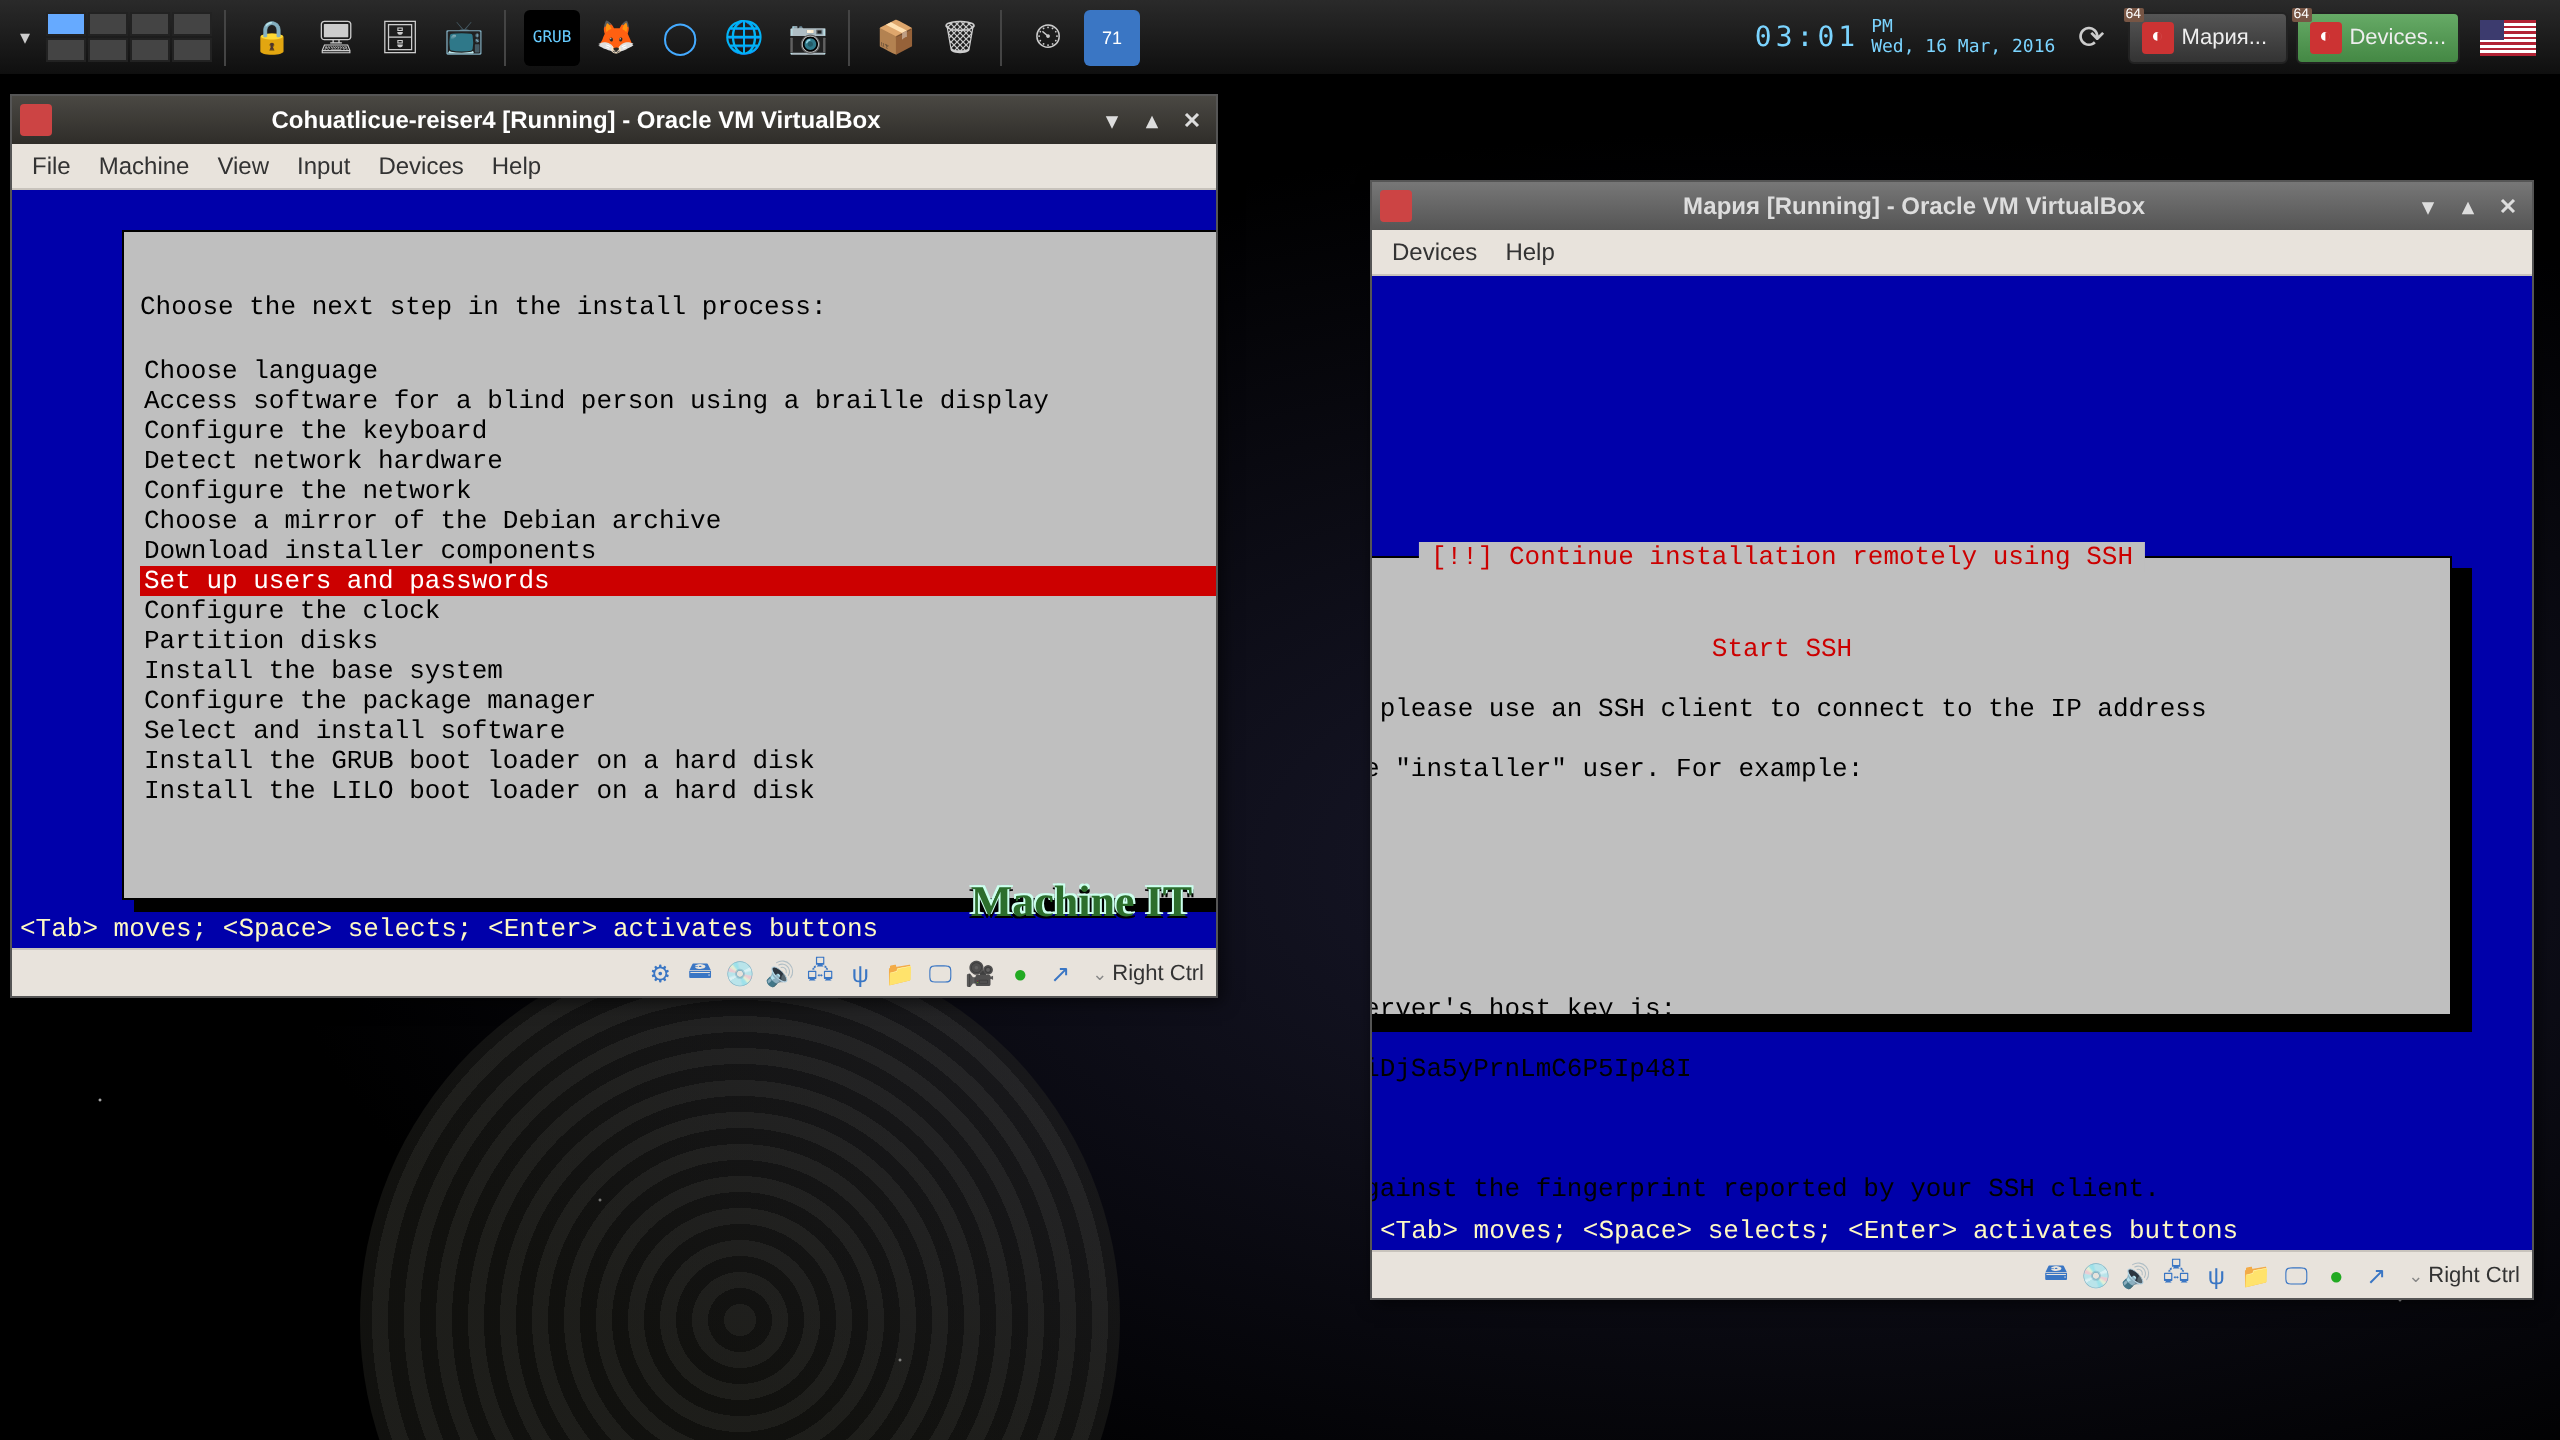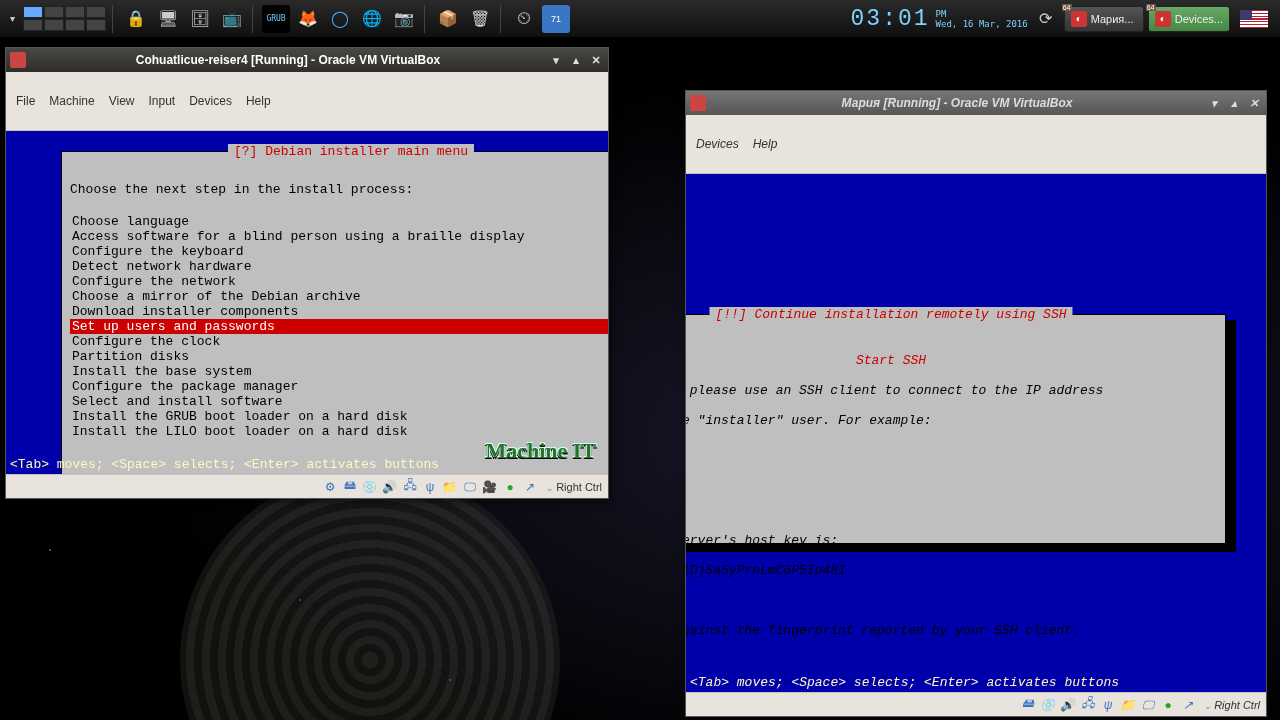--- a/index.html
+++ b/index.html
@@ -57,21 +57,21 @@
   display: grid; grid-template-columns: repeat(4, 20px); grid-template-rows: repeat(2, 12px);
   gap: 1px;
 }
 .tb-pager div { background: #444; border: 1px solid #222; }
 .tb-pager div.active { background: #6af; }
 .clock-block {
   display: flex; align-items: center; gap: 6px;
   color: #8cf; font-family: monospace;
   margin-left: auto;
 }
-.clock-digits { font-size: 23px; letter-spacing: 2px; color: #7bd4ff; font-family: Liberation Mono, monospace; }
+.clock-digits { font-size: 14px; letter-spacing: 2px; color: #7bd4ff; }
 .clock-ampm { font-size: 9px; color: #7bd4ff; }
 .clock-date { font-size: 9px; color: #7bd4ff; }
 .tb-task {
   display: flex; align-items: center; gap: 4px;
   padding: 2px 6px;
   background: linear-gradient(#555, #333);
   border: 1px solid #222; border-radius: 3px;
   color: #eee; font-size: 11px;
   height: 26px; min-width: 80px;
 }
@@ -114,21 +114,21 @@
   width: 16px; height: 16px; background:#c44; margin-right:6px; border-radius:2px;
 }
 .titlebar .title { flex: 1; text-align: center; }
 .titlebar .winbtn {
   width: 16px; height: 16px; margin-left: 4px;
   display: flex; align-items: center; justify-content: center;
   color: #ddd; font-size: 11px;
 }
 .menubar {
   background: #e8e3dc; border-bottom: 1px solid #c8c3bc;
-  display: flex; gap: 2px; padding: 20px 4px;
+  display: flex; gap: 2px; padding: 2px 4px;
   font-size: 12px; color: #333;
 }
 .menubar span { padding: 2px 6px; }
 
 
 .term {
   flex: 1;
   background: #0000aa;
   color: #fff;
   font-family: "Courier New", monospace;
@@ -260,21 +260,21 @@
     <span>Мария...</span>
   </div>
   <div class="tb-task" style="position:relative;background:linear-gradient(#6a6,#484)">
     <span class="sixtyfour">64</span>
     <span class="ico">◐</span>
     <span>Devices...</span>
   </div>
   <div class="flag"></div>
 </div>
 
-<div class="vbox-window" style="left:685px; top:90px; width:582px; height:627px; z-index:10;font-style:italic;">
+<div class="vbox-window" style="left:685px; top:90px; width:582px; height:560px; z-index:10;">
   <div class="titlebar inactive">
     <div class="tb-title-icon"></div>
     <span class="title">Мария [Running] - Oracle VM VirtualBox</span>
     <span class="winbtn">▾</span>
     <span class="winbtn">▴</span>
     <span class="winbtn">✕</span>
   </div>
   <div class="menubar">
     <span>Devices</span>
     <span>Help</span>
@@ -327,21 +327,20 @@
     <span>File</span>
     <span>Machine</span>
     <span>View</span>
     <span>Input</span>
     <span>Devices</span>
     <span>Help</span>
   </div>
   <div class="term">
     <div class="dialog-shadow" style="left:61px; top:26px; width:580px; height:335px;"></div>
     <div class="dialog main-dlg">
-      <span class="dtitle">[?] Debian installer main menu</span>
       <span class="prompt">Choose the next step in the install process:</span>
       <span class="scroll-arrow" style="top:58px">↑</span>
       <div class="dialog-list" id="menu-list">
           <div class="row">Choose language</div>
           <div class="row">Access software for a blind person using a braille display</div>
           <div class="row">Configure the keyboard</div>
           <div class="row">Detect network hardware</div>
           <div class="row">Configure the network</div>
           <div class="row">Choose a mirror of the Debian archive</div>
           <div class="row">Download installer components</div>

